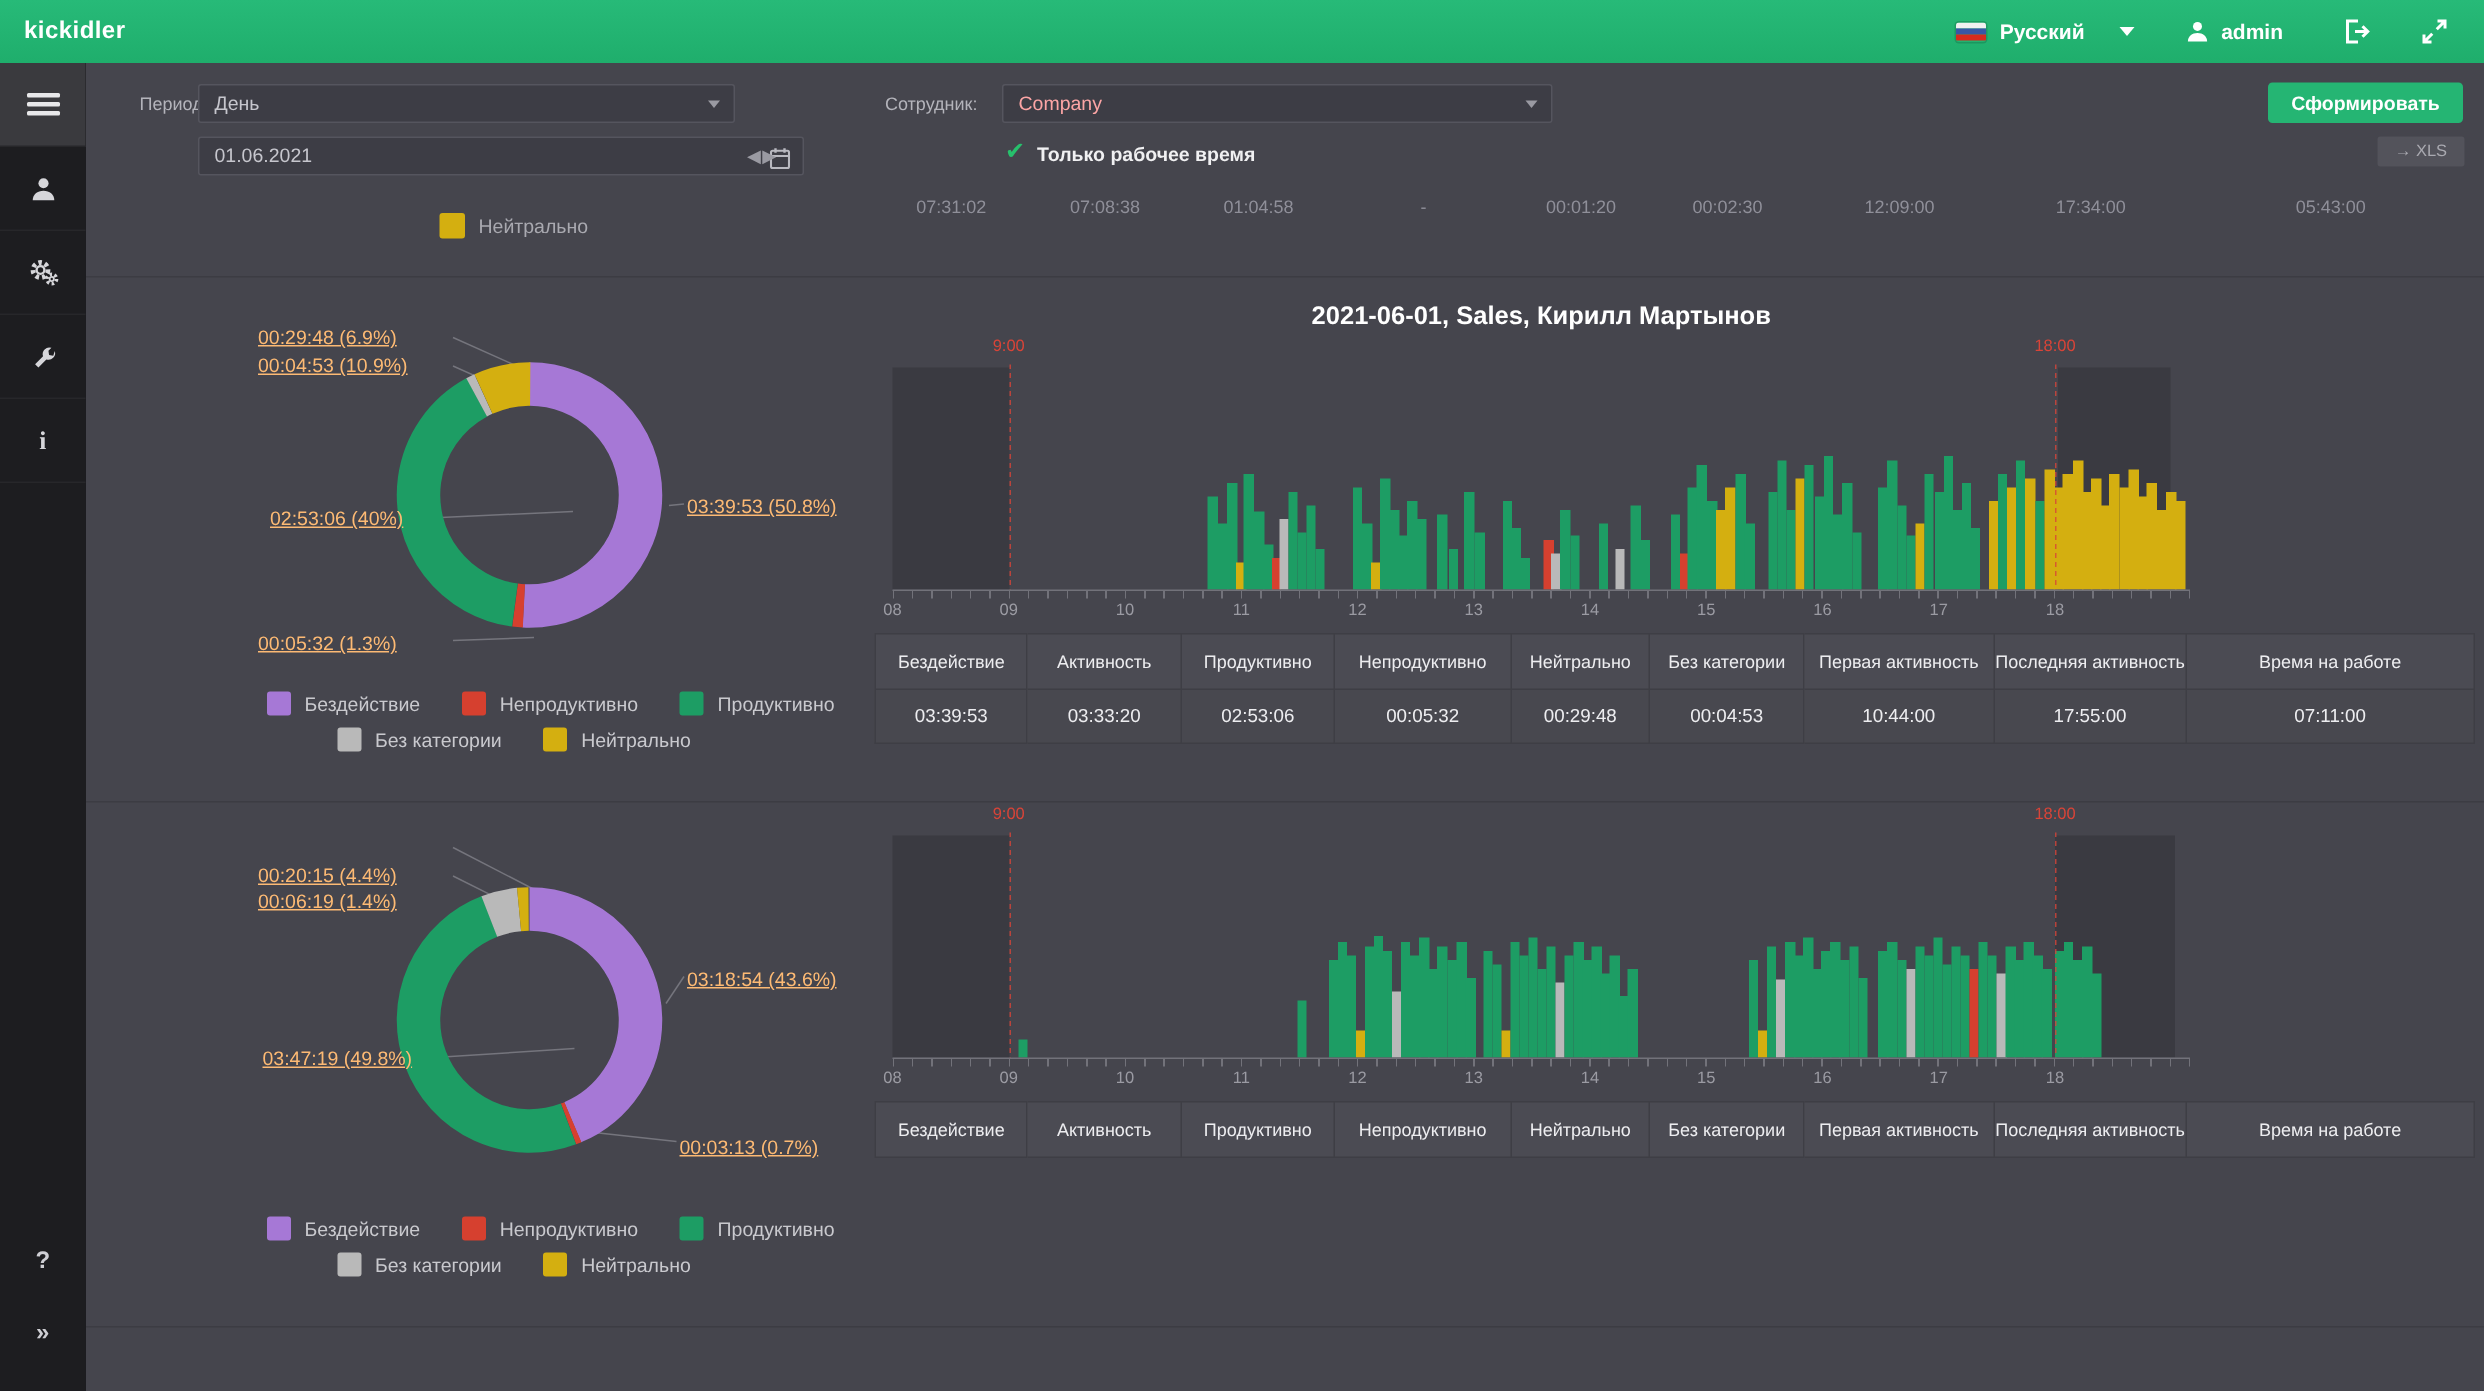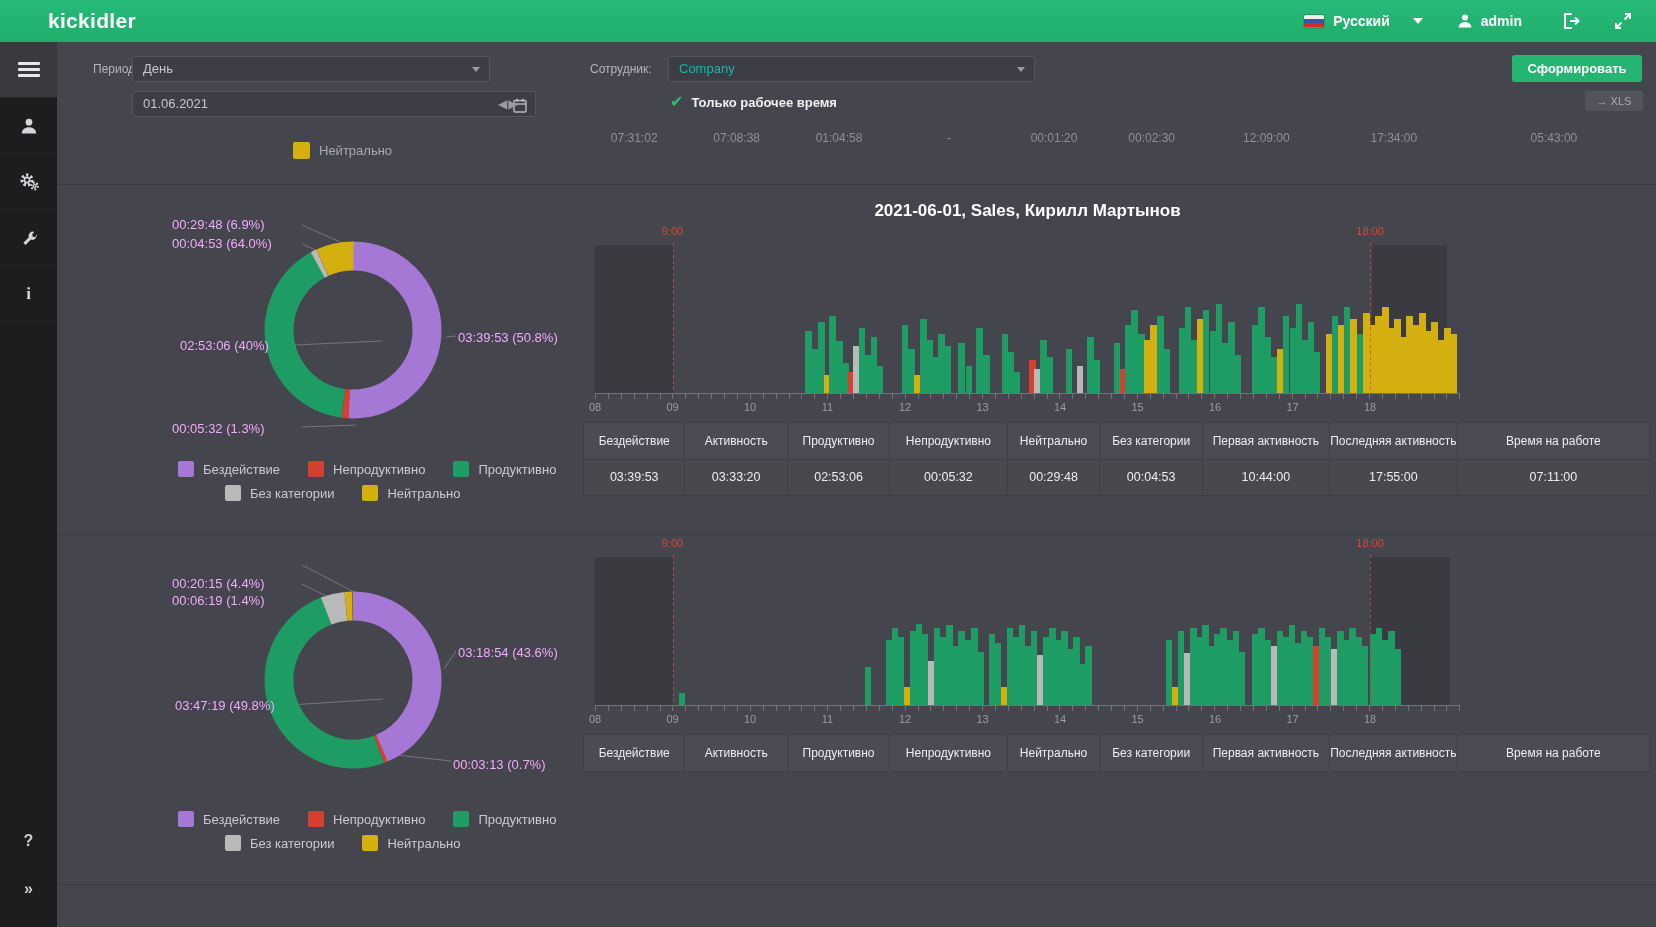--- a/index.html
+++ b/index.html
@@ -9,21 +9,21 @@
     background:#45454d;
     font-family:"Liberation Sans","DejaVu Sans",sans-serif;
     color:#e6e6e8;
   }
   
   .header {
     position:fixed; top:0; left:0; width:1656px; height:42px;
     background:linear-gradient(180deg,#27ba78,#1fae6c);
     display:flex; align-items:center; z-index:50;
   }
-  .logo { font-size:21px; font-weight:bold; color:#fff; padding-left:16px; width:120px; letter-spacing:.3px; cursor:pointer;margin-left:32px; }
+  .logo { font-size:16px; font-weight:bold; color:#fff; padding-left:16px; width:120px; letter-spacing:.3px; cursor:pointer; }
   .hright { margin-left:auto; display:flex; align-items:center; padding-right:20px; }
   .lang { display:flex; align-items:center; gap:9px; color:#fff; font-size:14px; font-weight:bold; cursor:pointer; margin-right:34px; }
   .flag { width:20px; height:13px; border-radius:2px; overflow:hidden; display:inline-block; box-shadow:0 0 0 1px rgba(0,0,0,.15);}
   .flag i { display:block; height:4.33px; }
   .flag i:nth-child(1){background:#f0f0f0;} .flag i:nth-child(2){background:#3757a6;} .flag i:nth-child(3){background:#d52b1e;}
   .caret-dn { width:0;height:0;border-left:5px solid transparent;border-right:5px solid transparent;border-top:6px solid #fff; display:inline-block;}
   .usr { display:flex; align-items:center; gap:8px; color:#fff; font-size:14px; font-weight:bold; cursor:pointer; margin-right:36px;}
   .hicon { width:26px; height:26px; display:flex; align-items:center; justify-content:center; cursor:pointer; margin-left:26px;}
   
   .sidebar { position:fixed; top:42px; left:0; bottom:0; width:57px; background:#1d1d20; z-index:40;}
@@ -31,21 +31,21 @@
   .sitem.active { background:#3a3a3e; }
   .hamburger i { display:block; width:22px; height:3px; background:#e8e8ea; margin:3px 0; border-radius:1px;}
   .sbottom { position:absolute; bottom:14px; left:0; width:57px; }
   .sbottom .sitem { border-bottom:none; height:48px; font-weight:bold; color:#cfcfd4;}
   
   .content { position:absolute; left:57px; top:42px; width:1599px; height:885px; }
   .flabel { position:absolute; font-size:12px; color:#b4b4bb; }
   .select { position:absolute; height:26px; background:#3d3d45; border:1px solid #55555e; border-radius:2px;
             font-size:13px; line-height:24px; padding:0 26px 0 10px; color:#c6c6cd; cursor:pointer; }
   .select .sc { position:absolute; right:9px; top:10px; width:0; height:0; border-left:4px solid transparent; border-right:4px solid transparent; border-top:5px solid #9a9aa2;}
-  .select.placeholder { color:#14b8a6; }
+  .select.placeholder { color:#fca5a5; }
   .dateinput { position:absolute; height:26px; background:#3d3d45; border:1px solid #55555e; border-radius:2px;
             font-size:13px; line-height:24px; padding:0 10px; color:#c6c6cd; cursor:text; }
   .calicon { position:absolute; right:8px; top:5px; cursor:pointer;}
   .datenav { position:absolute; font-size:12px; color:#9a9aa2; cursor:pointer; letter-spacing:1px;}
   .btn-green { position:absolute; height:27px; background:#25b573; color:#fff; border-radius:3px; font-size:13px;
             font-weight:bold; text-align:center; line-height:27px; cursor:pointer; }
   .btn-xls { position:absolute; height:20px; background:#53535b; color:#a9a9b0; border-radius:2px; font-size:11px;
             text-align:center; line-height:20px; cursor:pointer; }
   .chk { position:absolute; display:flex; align-items:center; gap:8px; cursor:pointer; }
   .chk .mark { color:#27c06c; font-size:16px; font-weight:bold; line-height:16px;}
@@ -66,21 +66,21 @@
   
   .partial { position:relative; height:143px; border-bottom:1px solid #3c3c43; }
   .partial .faint { position:absolute; left:526px; top:84px; }
   .legend-remnant { position:absolute; left:236px; top:100px; display:flex; align-items:center; gap:9px;
                     font-size:13px; color:#a9a9b0; }
   .legend-remnant .sq { width:17px; height:17px; border-radius:2px; }
   .report { position:relative; height:350px; border-bottom:1px solid #3c3c43; }
   .dpane { position:absolute; left:93px; top:0; width:430px; height:350px; }
   .dpane svg.donut { position:absolute; left:100px; top:42px; }
   .dpane svg.leaders { position:absolute; left:0; top:0; pointer-events:none;}
-  .dlabel { position:absolute; font-size:13px; color:#f0abfc; white-space:nowrap; }
+  .dlabel { position:absolute; font-size:13px; color:#fdba74; white-space:nowrap;text-decoration:underline; }
   .lgd { position:absolute; left:28px; top:276px; font-size:13px; color:#c9c9ce; }
   .lgrow { display:flex; gap:28px; margin-bottom:8px; }
   .lgrow.ind { margin-left:47px; }
   .lgitem { display:flex; align-items:center; gap:9px; }
   .lgitem .sq { width:16px; height:16px; border-radius:2px; }
   .cpane { position:absolute; left:526px; top:0; width:1067px; }
   .rtitle { width:865px; margin-left:12px; text-align:center; font-size:17px; font-weight:bold; color:#fff; padding-top:16px; height:38px;}
   .chartwrap { position:relative; width:865px; margin-left:12px; margin-top:22px; }
   .tl { position:relative; height:148px; }
   .tl .off { position:absolute; top:0; bottom:0; background:#3a3a41; }
@@ -227,21 +227,21 @@
         </svg>
       <svg class="donut" width="206" height="206" viewBox="0 0 206 206">
           <circle cx="103" cy="103" r="74" fill="none" stroke="#a678d6" stroke-width="29" stroke-dasharray="236.197502067495 464.9557127312894" transform="rotate(-90 103 103)"></circle>
           <circle cx="103" cy="103" r="74" fill="none" stroke="#d6402f" stroke-width="29" stroke-dasharray="6.044424265506763 464.9557127312894" transform="rotate(92.88 103 103)"></circle>
           <circle cx="103" cy="103" r="74" fill="none" stroke="#1d9d64" stroke-width="29" stroke-dasharray="185.98228509251578 464.9557127312894" transform="rotate(97.55999999999997 103 103)"></circle>
           <circle cx="103" cy="103" r="74" fill="none" stroke="#b9b9b9" stroke-width="29" stroke-dasharray="5.114512840044184 464.9557127312894" transform="rotate(241.56 103 103)"></circle>
           <circle cx="103" cy="103" r="74" fill="none" stroke="#d4af10" stroke-width="29" stroke-dasharray="32.08194417845897 464.9557127312894" transform="rotate(245.51999999999998 103 103)"></circle>
         </svg>
       <div>
           <div class="dlabel" style="left: 22px; top: 32px;">00:29:48 (6.9%)</div>
-          <div class="dlabel" style="left: 22px; top: 51px;">00:04:53 (64.0%)</div>
+          <div class="dlabel" style="left: 22px; top: 51px;">00:04:53 (10.9%)</div>
           <div class="dlabel" style="left: 30px; top: 153px;">02:53:06 (40%)</div>
           <div class="dlabel" style="left: 308px; top: 145px;">03:39:53 (50.8%)</div>
           <div class="dlabel" style="left: 22px; top: 236px;">00:05:32 (1.3%)</div>
         </div>
       <div class="lgd">
           <div class="lgrow">
             <div class="lgitem">
               <span class="sq" style="background: rgb(166, 120, 214);"></span>
               <span>Бездействие</span>
             </div>

